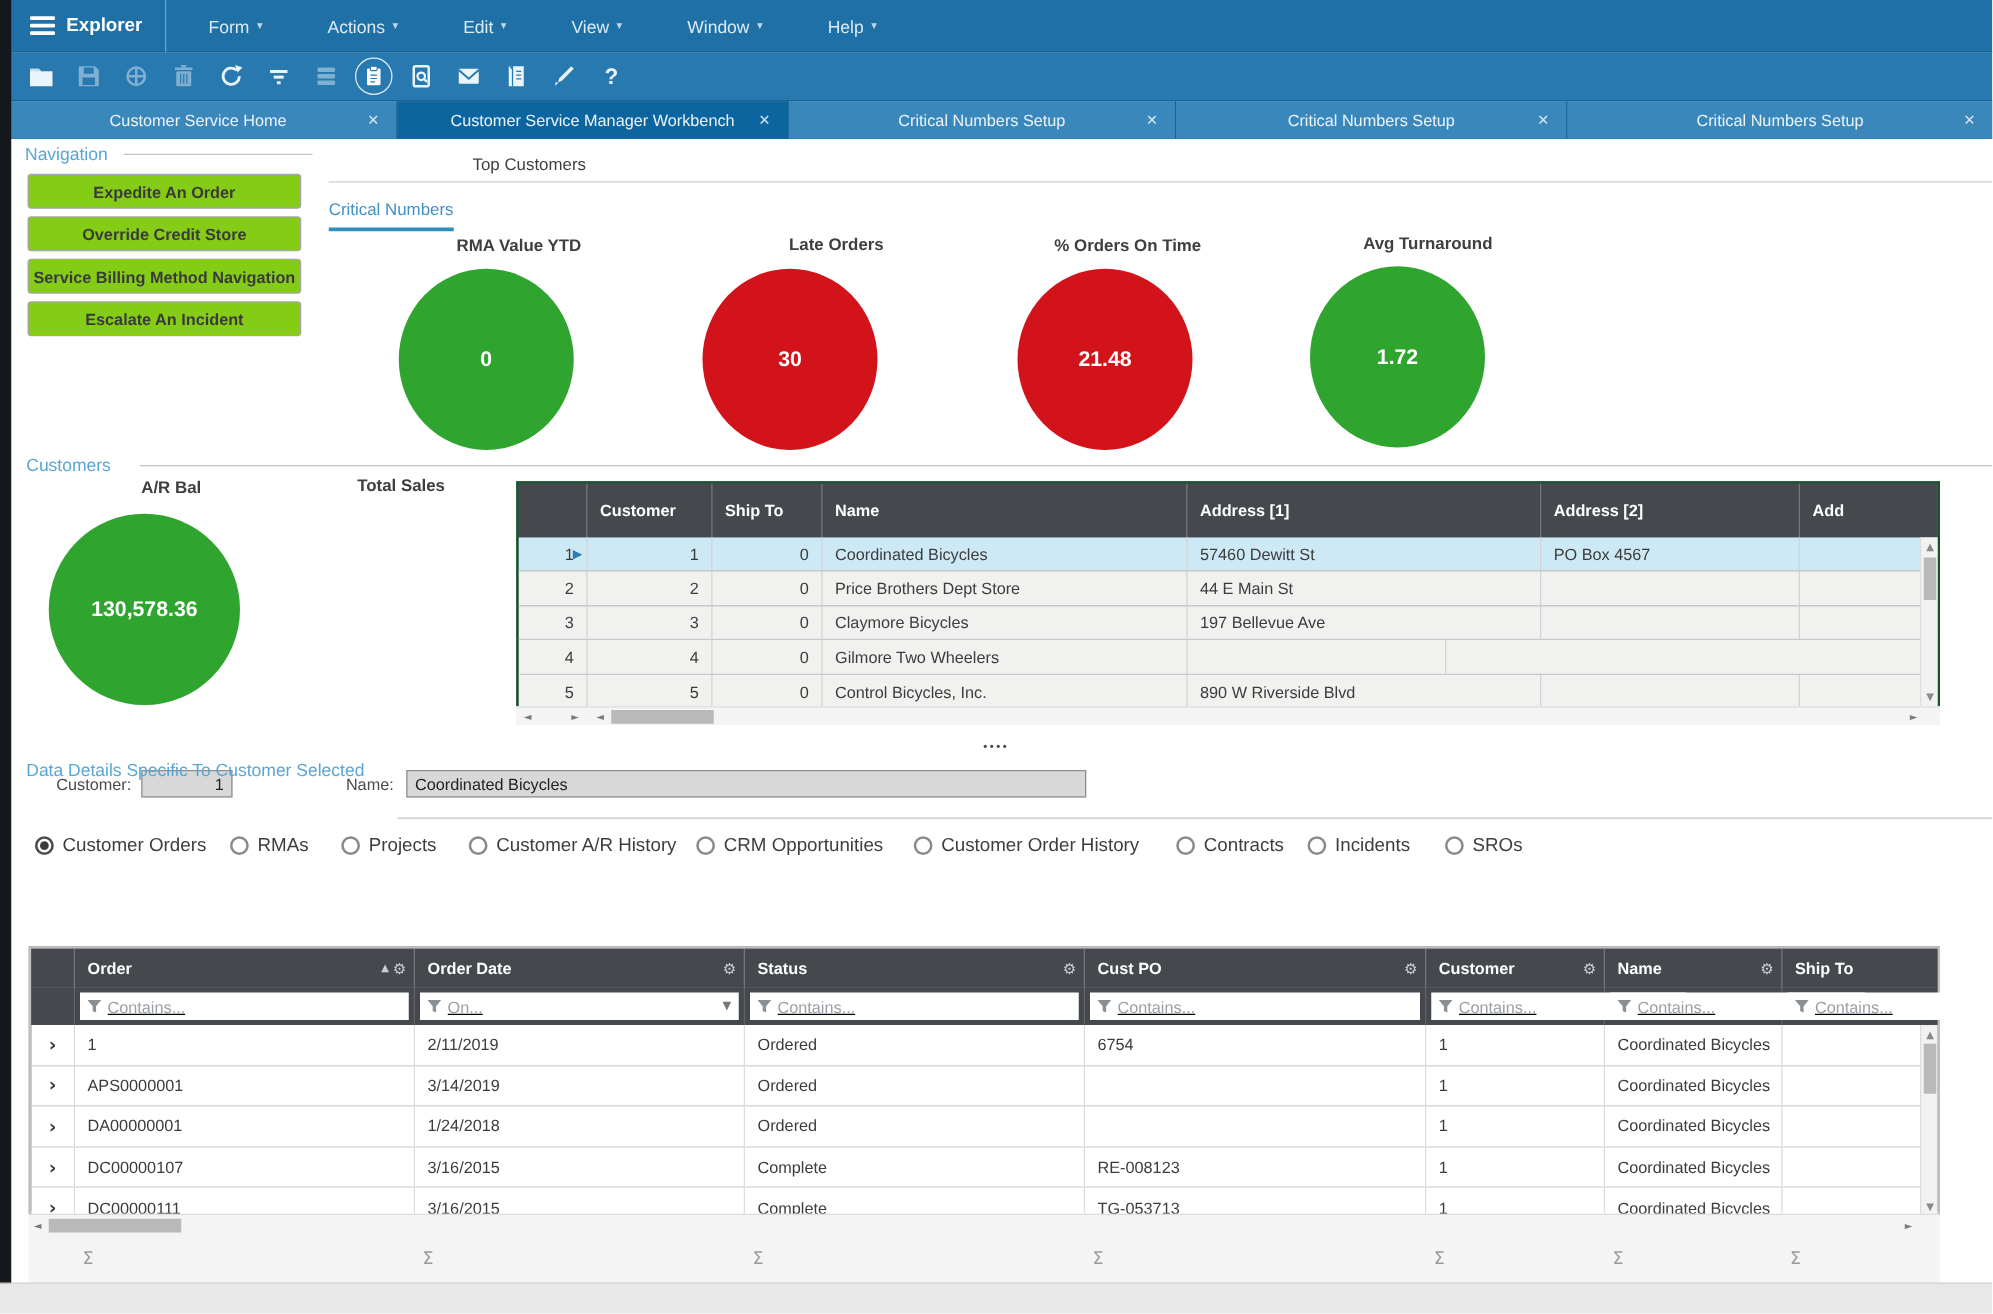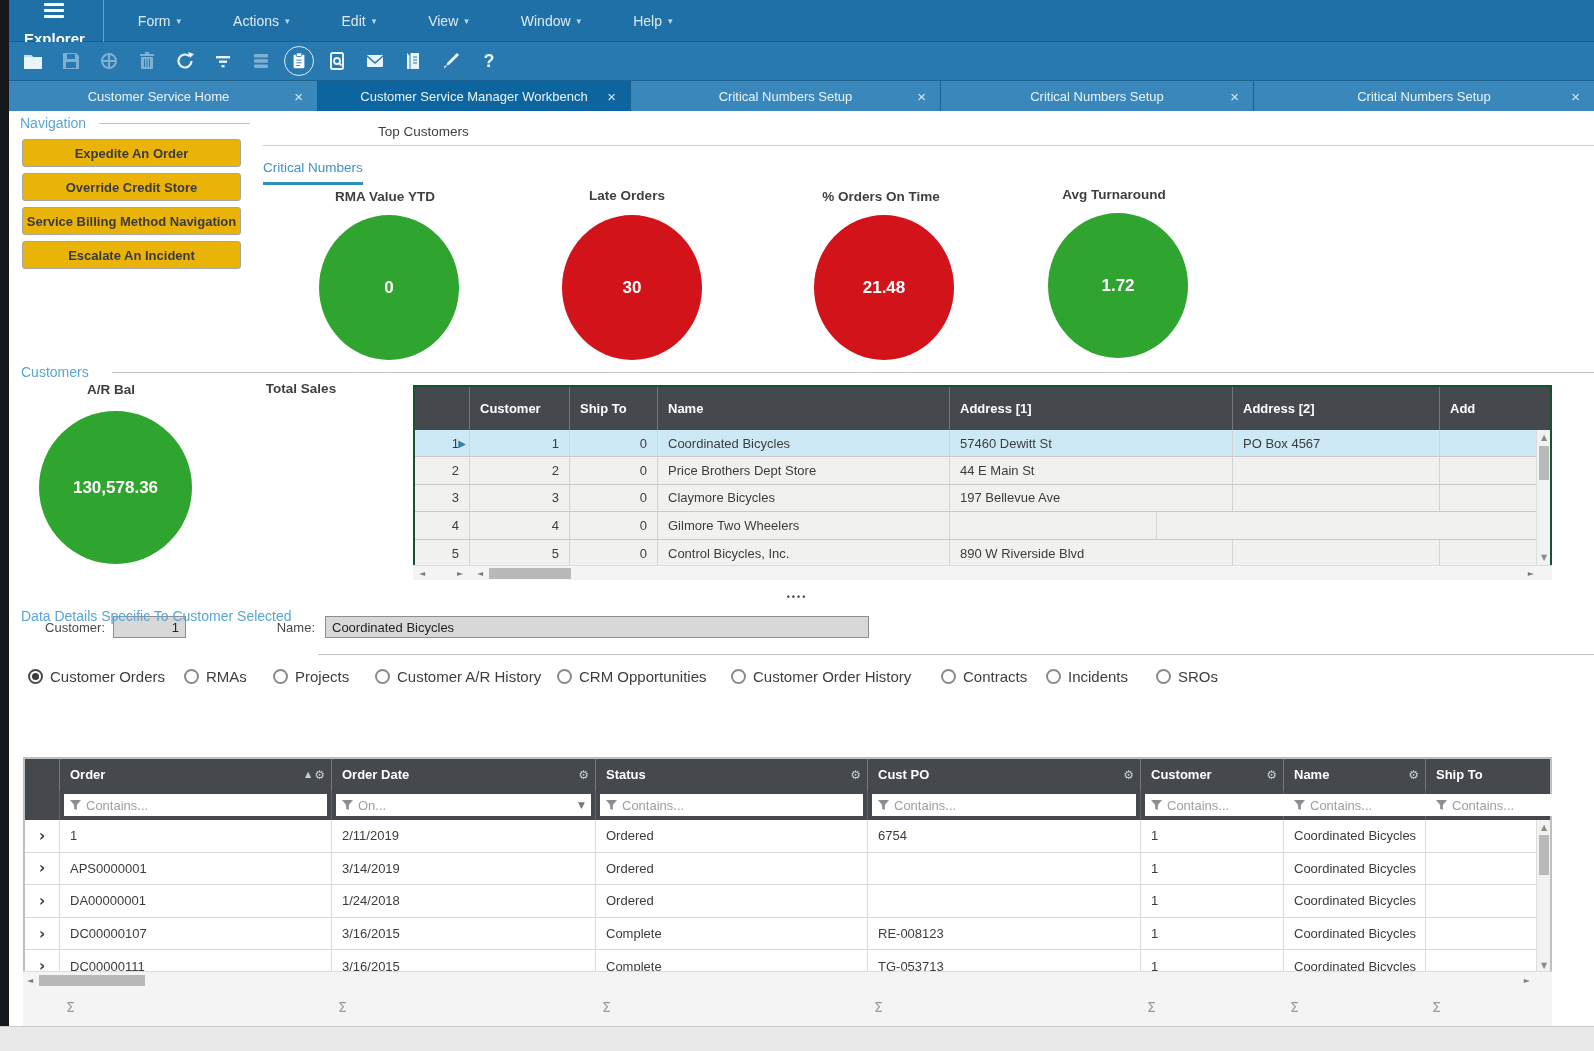--- a/index.html
+++ b/index.html
@@ -2,21 +2,21 @@
 <html><head>
 <meta charset="utf-8">
 <style>
   * { box-sizing: border-box; margin:0; padding:0; }
   body { font-family:"Liberation Sans","DejaVu Sans",sans-serif; background:#fff; }
   #app { position:relative; width:1594px; height:1051px; overflow:hidden; background:#fff; }
   .glyph { font-family:"DejaVu Sans",sans-serif; }
 
   
   .menubar { position:absolute; left:0; top:0; width:1594px; height:42px; background:#1E70A7; display:flex; align-items:center; border-bottom:1px solid #16618f;}
-  .brand { display:flex; align-items:center; gap:9px; padding:0 18px 0 24px; height:100%; cursor:pointer;flex-direction:column;}
+  .brand { display:flex; align-items:center; gap:9px; padding:0 18px 0 24px; height:100%; cursor:pointer;}
   .burger { display:inline-block; width:20px; }
   .burger i { display:block; height:3px; background:#fff; margin:3px 0; border-radius:1px;}
   .brand-label { color:#fff; font-size:15px; font-weight:bold; }
   .menusep { width:1px; height:42px; background:rgba(255,255,255,.35); margin-right:8px;}
   .menu-item { color:#DCEBF5; font-size:14px; padding:0 14px; margin:0 12px; height:100%; display:flex; align-items:center; gap:6px; cursor:pointer;}
   .menu-item .caret { font-size:9px; opacity:.85;}
 
   .toolbar { position:absolute; left:0; top:42px; width:1594px; height:39px; background:#2879AF; display:flex; align-items:center; padding-left:14px; border-bottom:1px solid #1d6392;}
   .tool { width:38px; height:32px; display:flex; align-items:center; justify-content:center; cursor:pointer;}
   .tool svg { display:block; }
@@ -30,29 +30,29 @@
   .tab .tab-label { color:#EAF4FB; font-size:13px; }
   .tab .tab-close { position:absolute; right:14px; color:#D6E8F4; font-size:15px; line-height:1; cursor:pointer;}
 
   .left-strip { position:absolute; left:0; top:0; width:9px; height:1027px; background:#14181C; }
 
   
   .sec-title { position:absolute; color:#58A6D4; font-size:14px; }
   .sec-line { position:absolute; height:1px; background:#C3C3C3; }
 
   
-  .navbtn { position:absolute; left:22px; width:219px; height:28px; background:#eab308; border:1px solid #A6A6A6; border-radius:3px; color:#3A3A3A; font-size:13px; font-weight:bold; display:flex; align-items:center; justify-content:center; cursor:pointer;}
+  .navbtn { position:absolute; left:22px; width:219px; height:28px; background:#84cc16; border:1px solid #A6A6A6; border-radius:3px; color:#3A3A3A; font-size:13px; font-weight:bold; display:flex; align-items:center; justify-content:center; cursor:pointer;}
 
   
   .subtab { position:absolute; top:124px; font-size:13.5px; cursor:pointer; padding-bottom:7px;}
   .subtab.active { color:#3E93C4; border-bottom:3px solid #2F8FBC;margin-top:36px; }
   .subtab.idle { color:#3F3F3F; }
 
   
-  .kpi-label { position:absolute; font-size:13.5px; font-weight:bold; color:#3F3F3F; text-align:center; }
+  .kpi-label { position:absolute; font-size:13.5px; font-weight:bold; color:#3F3F3F; text-align:right; }
   .kpi-circle { position:absolute; border-radius:50%; display:flex; align-items:center; justify-content:center; color:#fff; font-weight:bold; font-size:17px; }
 
   
   .grid { position:absolute; background:#737373; border:2px solid #14532d; }
   .g-header { display:flex; background:#45494E; }
   .g-h-cell { color:#fff; font-size:13px; font-weight:bold; display:flex; align-items:center; padding:0 10px; border-right:1px solid rgba(255,255,255,.25); }
   .g-row { display:flex; background:#F1F1EF; border-bottom:1px solid #C9C9C9; }
   .g-row.sel { background:#CEE9F6; }
   .g-cell { font-size:13px; color:#3C3C3C; display:flex; align-items:center; padding:0 10px; border-right:1px solid #D4D4D4; overflow:hidden; white-space:nowrap;}
   .g-cell.num { justify-content:flex-end; }
@@ -64,21 +64,21 @@
   .hscroll { position:absolute; height:15px; background:#F4F4F4; border-top:1px solid #DDD; }
   .hscroll .arr { position:absolute; top:3px; color:#7A7A7A; font-size:8px; cursor:pointer;}
   .hscroll .thumb { position:absolute; top:2px; height:11px; background:#B9B9B9; cursor:pointer;}
 
   
   .o-h-cell { position:relative; }
   .hdr-icons { position:absolute; right:6px; display:flex; align-items:center; gap:3px;}
   .sort-asc { color:#C9CED3; font-size:8px;}
   .gear { color:#C9CED3; font-size:12px; cursor:pointer;}
   .f-row { display:flex; background:#45494E; }
-  .f-cell { padding:4px; border-right:1px solid rgba(255,255,255,.15); display:flex;}
+  .f-cell { padding:4px; border-right:1px solid rgba(255,255,255,.15); display:flex;text-decoration:underline;}
   .f-box { background:#fff; flex:1; height:22px; display:flex; align-items:center; padding:0 6px; gap:5px; position:relative;}
   .f-box input { border:none; outline:none; flex:1; font-size:13px; color:#444; background:transparent; min-width:0;}
   .f-box input::placeholder { color:#9AA0A6; }
   .f-dd { color:#777; font-size:9px; position:absolute; right:6px; cursor:pointer;}
   .o-row { display:flex; background:#fff; border-bottom:1px solid #DADADA; }
   .o-row .g-cell { border-right:1px solid #DCDCDC; color:#3C3C3C;}
   .expander { justify-content:center; color:#8A8A8A; font-weight:bold; font-size:15px; cursor:pointer;}
 
   .summary { position:absolute; display:flex; background:#F4F4F4; }
   .sum-cell { color:#9A9A9A; font-size:14px; padding-left:8px; display:flex; align-items:center;}

